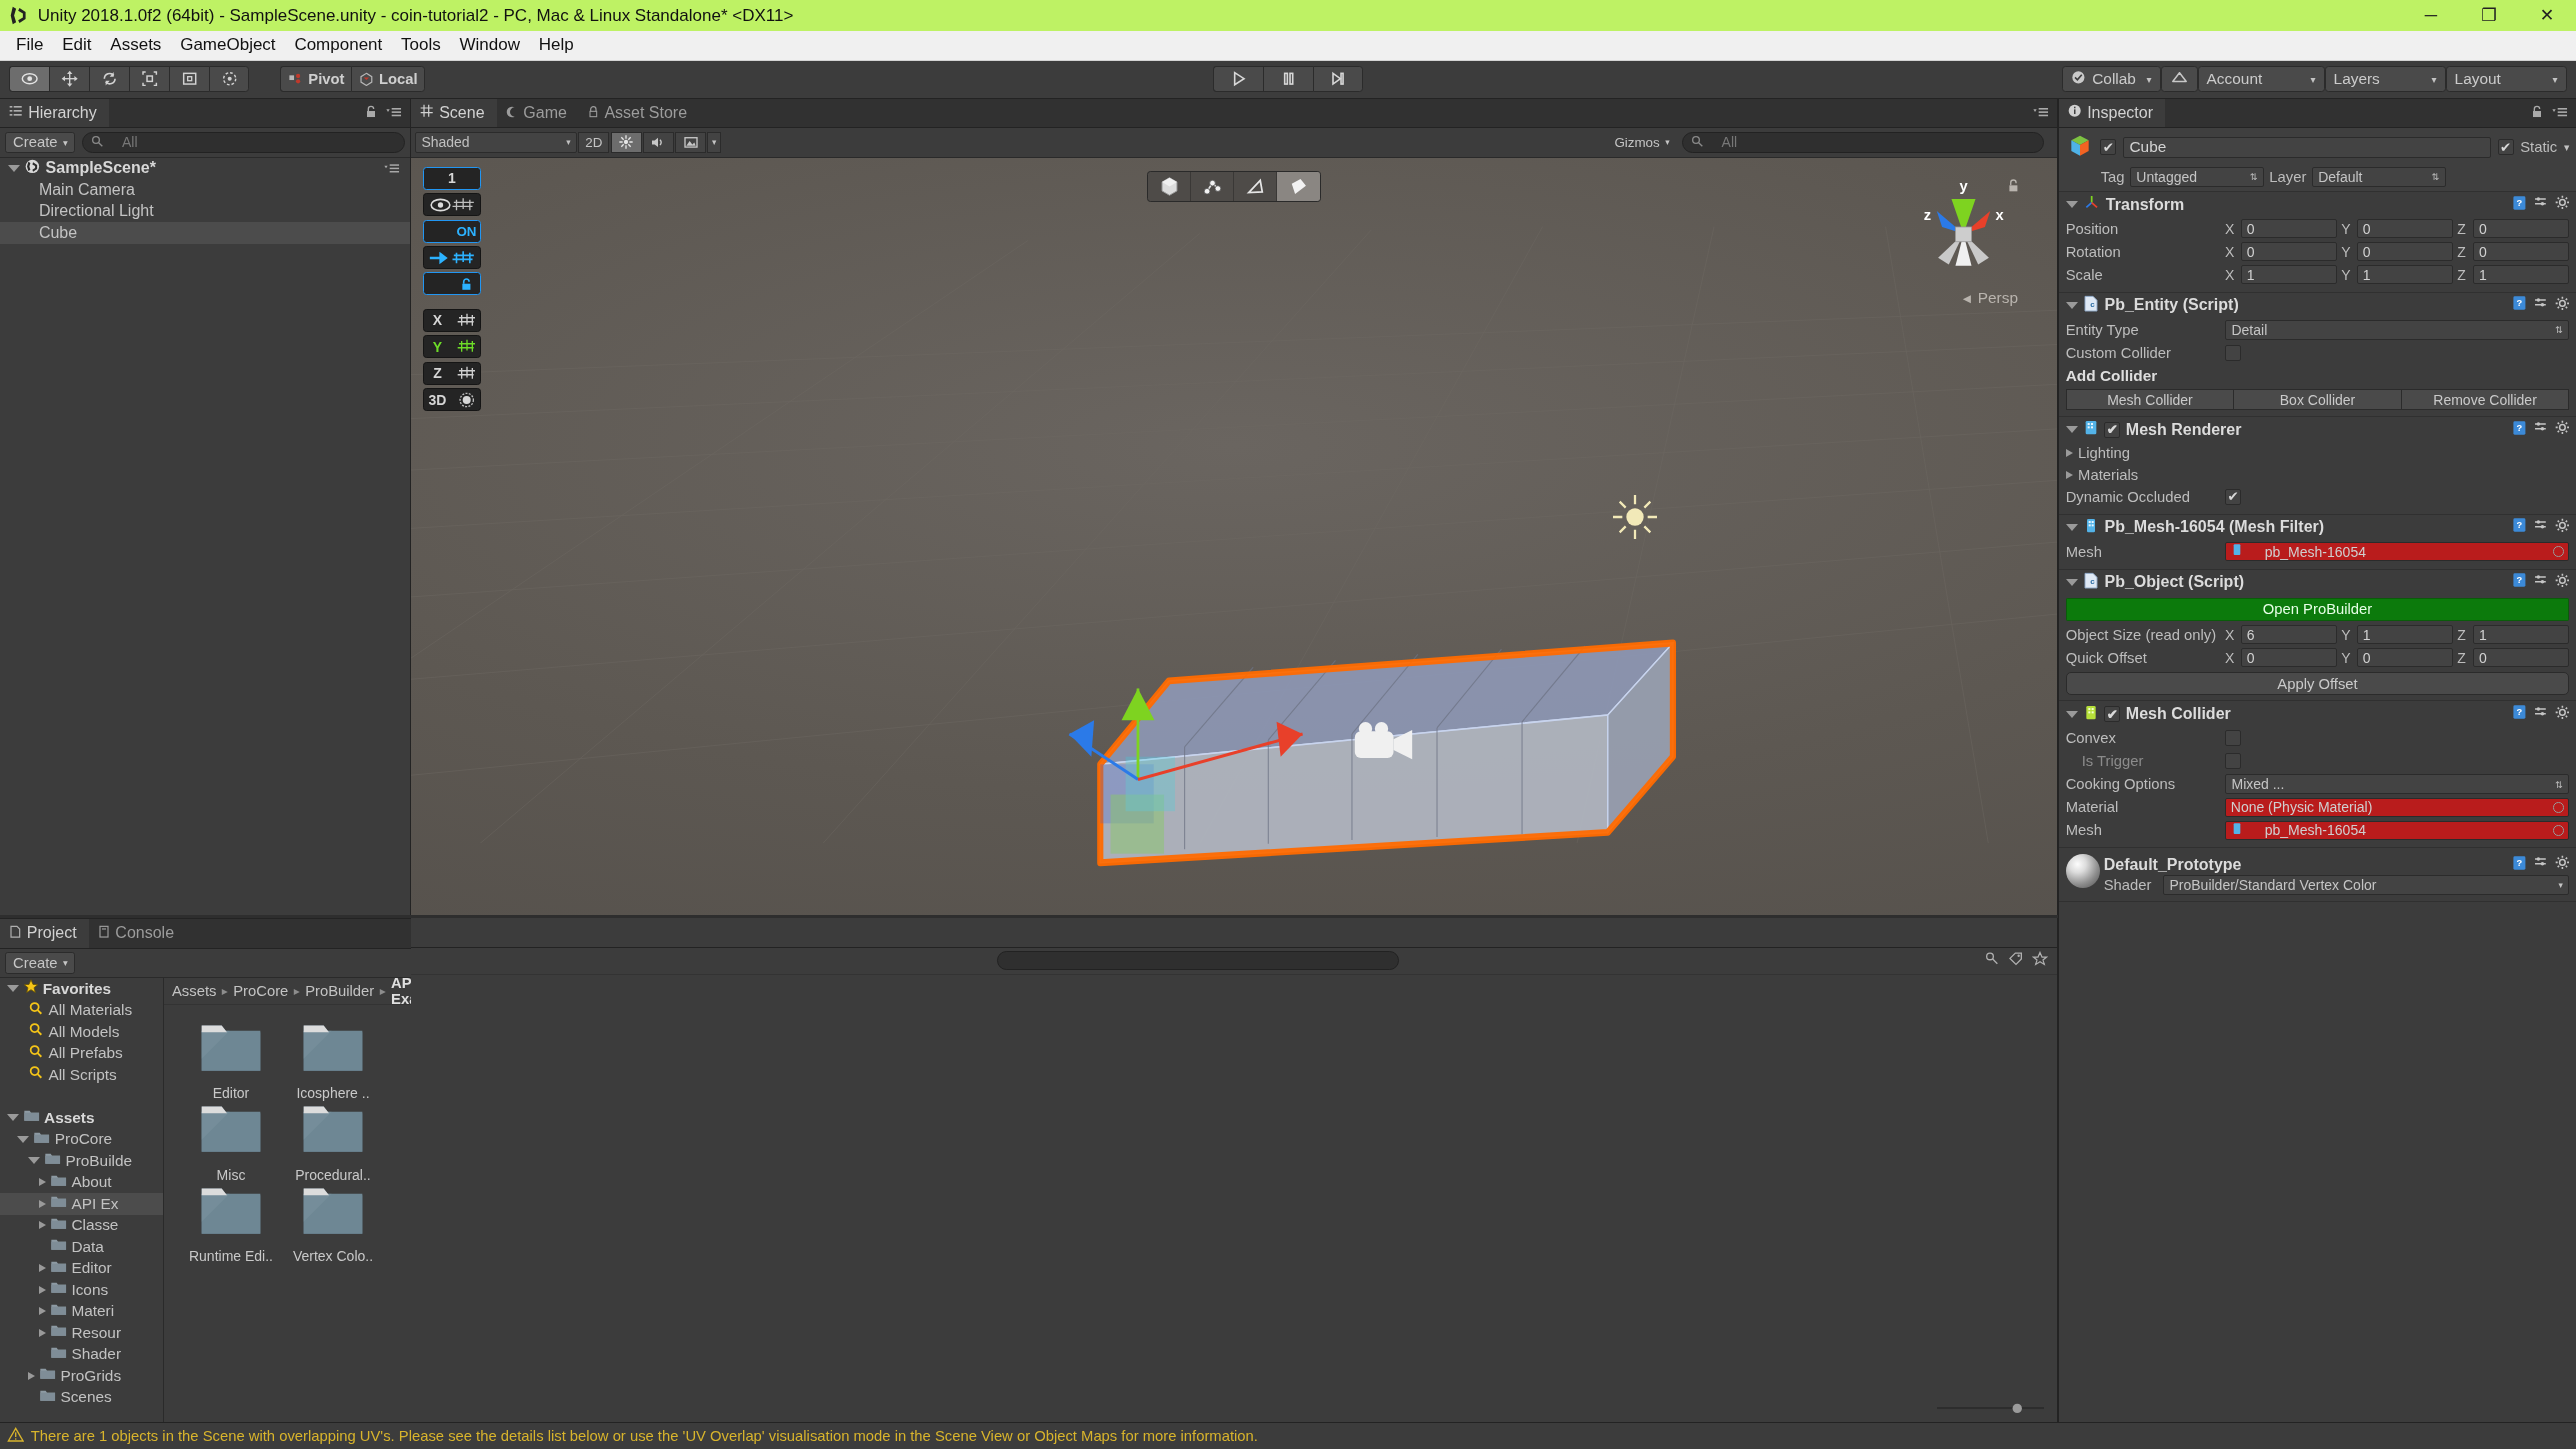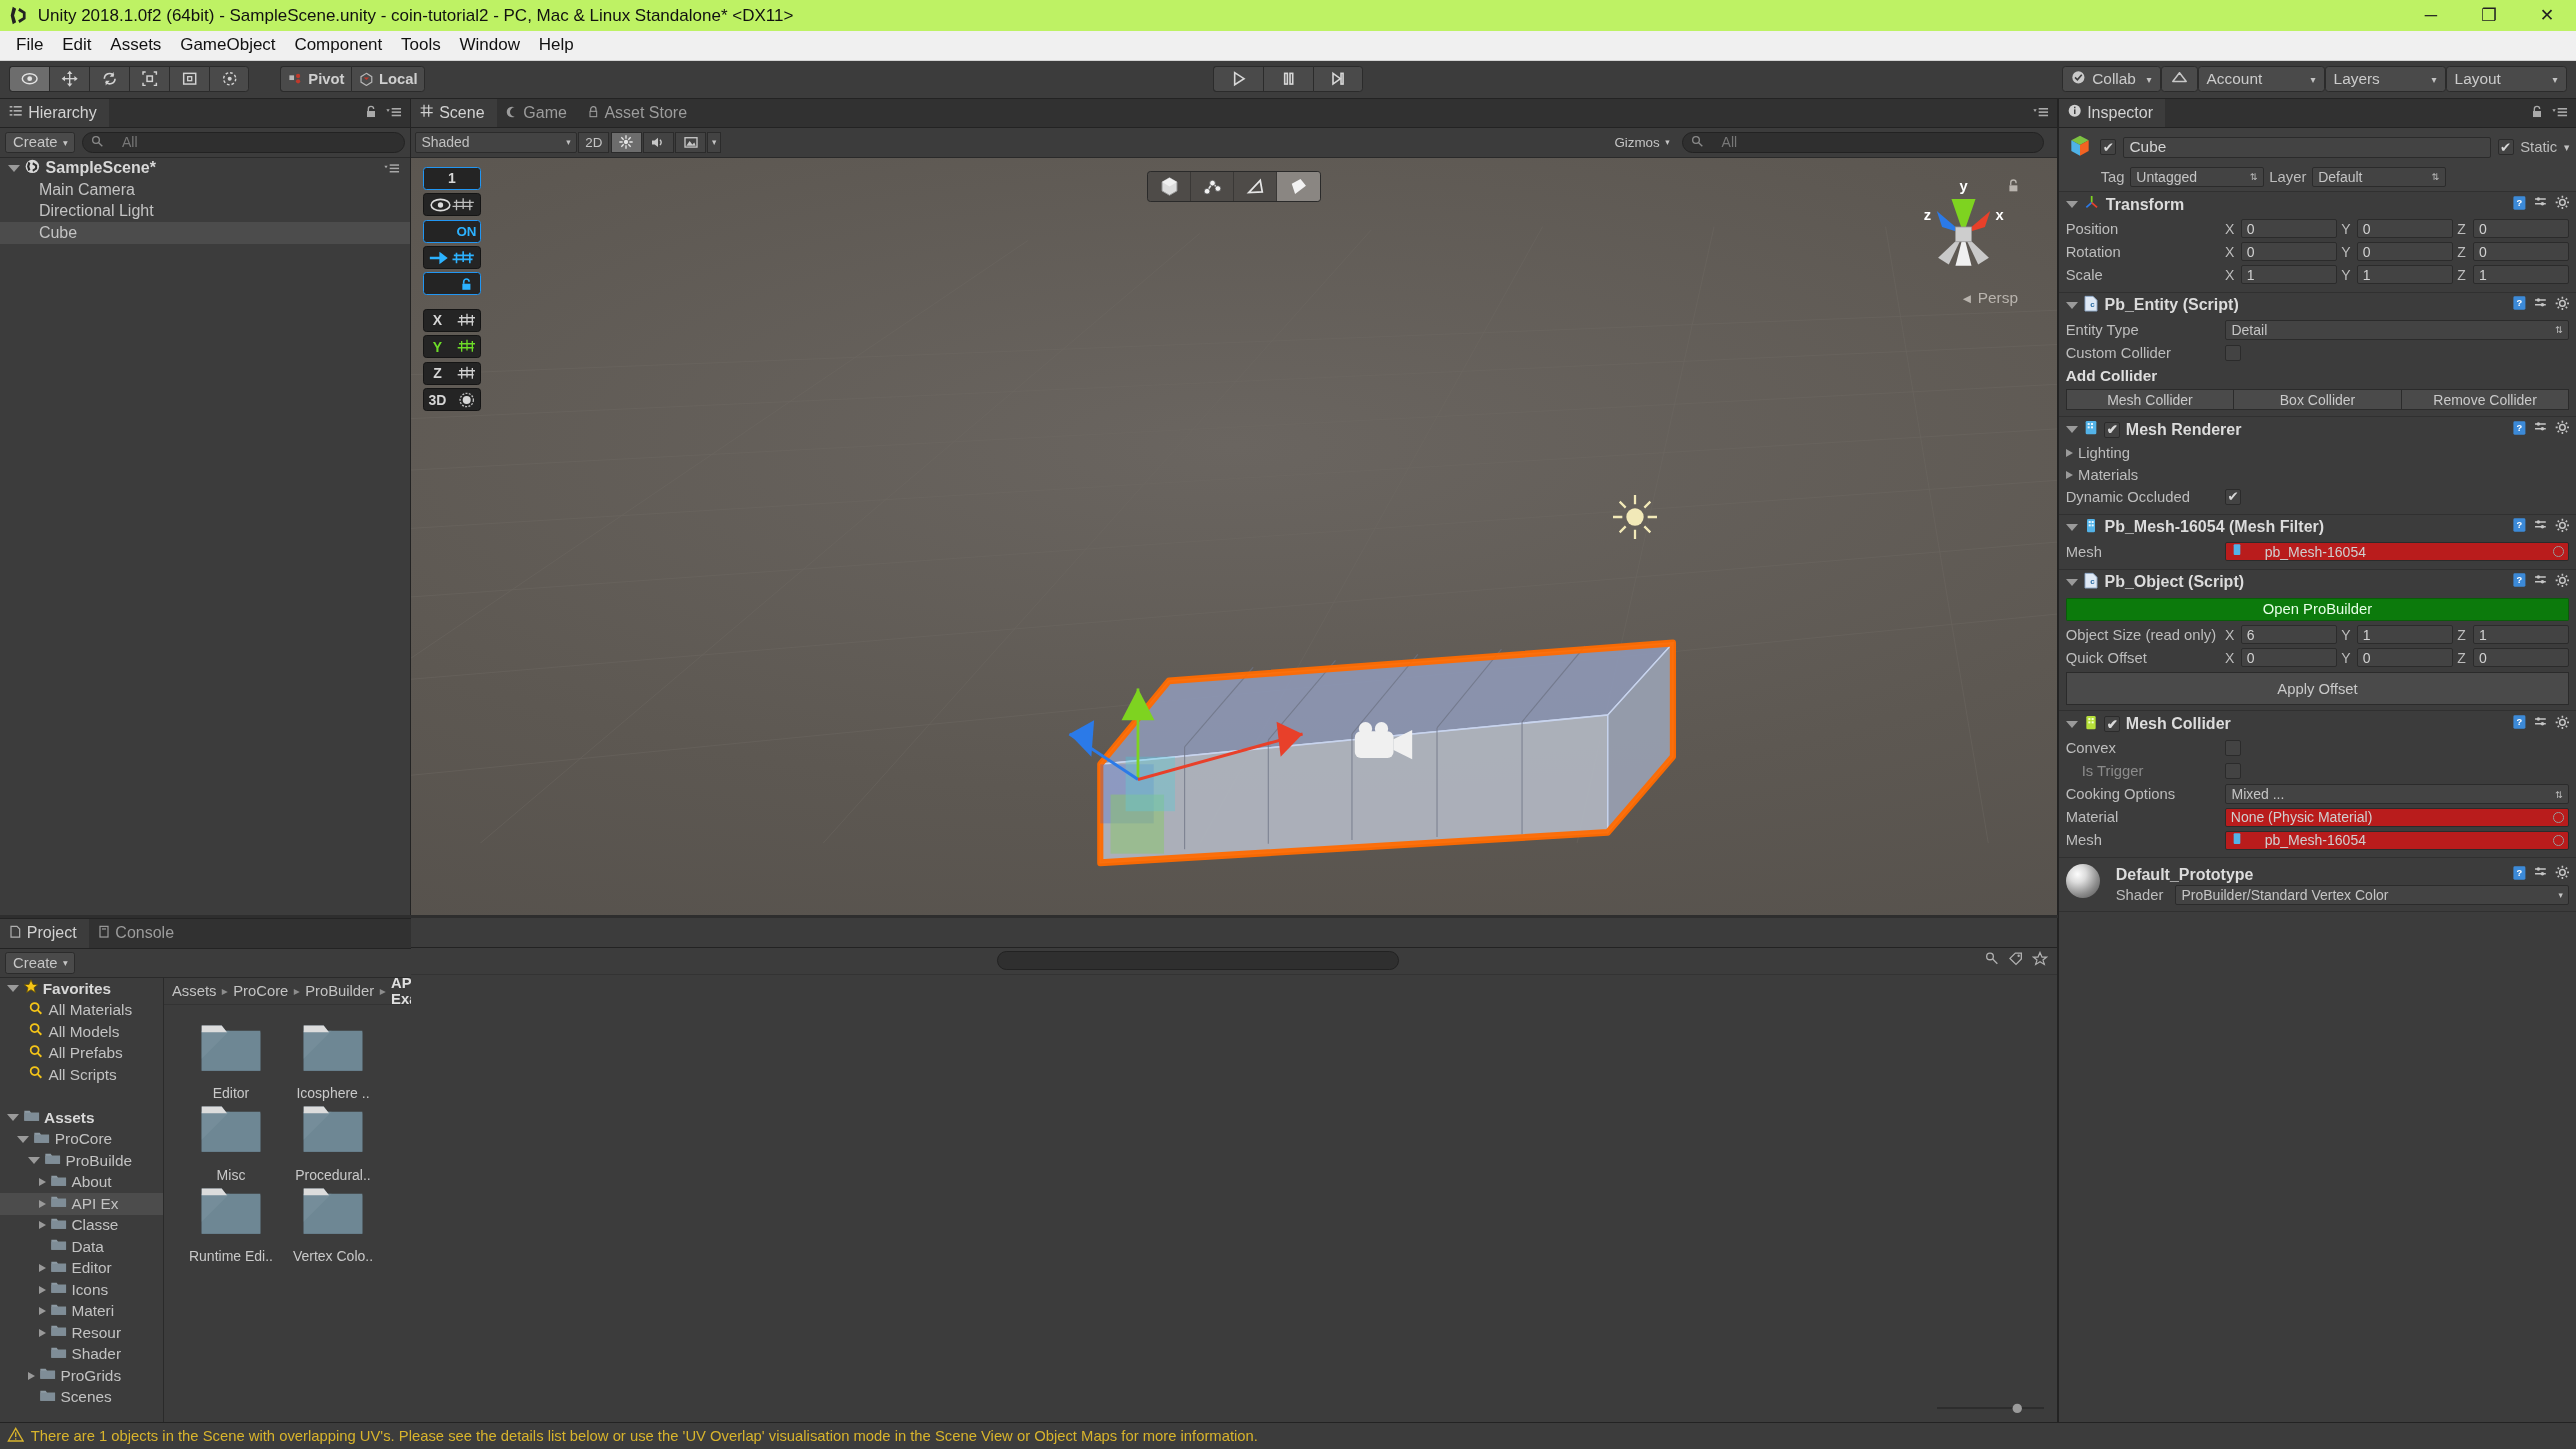--- a/index.html
+++ b/index.html
@@ -232,29 +232,29 @@
   }
   .objfield .dot { margin-left: auto; width: 10.7px; height: 10.7px; border-radius: 50%; border: 1.3px solid #9a9a9a; }
   .sectlabel { font-size: 15.4px; font-weight: bold; color: #dedede; padding: 2.7px 0 4px 0; }
   .btnrow { display: flex; }
   .ibtn {
     flex: 1; height: 21.5px; background: #4a4a4a; border: 0.7px solid #2b2b2b; border-right-width: 0;
     display: flex; align-items: center; justify-content: center; font-size: 14px; color: #cacaca;
   }
   .ibtn:last-child { border-right-width: 0.7px; }
   .wide-btn {
-    height: 33px; background: #4a4a4a; border: 0.7px solid #2b2b2b; border-radius: 0;
+    height: 23px; background: #4a4a4a; border: 0.7px solid #2b2b2b; border-radius: 5px;
     display: flex; align-items: center; justify-content: center; font-size: 14.8px; color: #cacaca; margin-top: 2.7px;
   }
   .green-btn {
     height: 23px; background: #0c7a0c; border: 0.7px solid #0a5c0a; border-radius: 1.3px;
     display: flex; align-items: center; justify-content: center; font-size: 14.8px; color: #e7ffe7; margin: 2.7px 0;
   }
   .foldrow { height: 21.5px; display: flex; align-items: center; gap: 5.4px; font-size: 14.8px; color: #bdbdbd; }
-  .mat-header { display: flex; align-items: flex-start; gap: 16px; padding: 5.4px 6.7px; }
+  .mat-header { display: flex; align-items: flex-start; gap: 4px; padding: 5.4px 6.7px; }
   .mat-sphere {
     width: 34px; height: 34px; border-radius: 50%; flex: none;
     background: radial-gradient(circle at 34% 30%, #fdfdfd 0%, #dcdcdc 26%, #8e8e8e 62%, #4a4a4a 100%);
   }
   .add-comp-wrap { display: flex; justify-content: center; padding: 14.8px 0; }
   .add-comp {
     width: 315px; height: 28px; background: #4a4a4a; border: 0.7px solid #2b2b2b; border-radius: 2.7px;
     display: flex; align-items: center; justify-content: center; font-size: 16px; color: #cdcdcd;
   }
 

